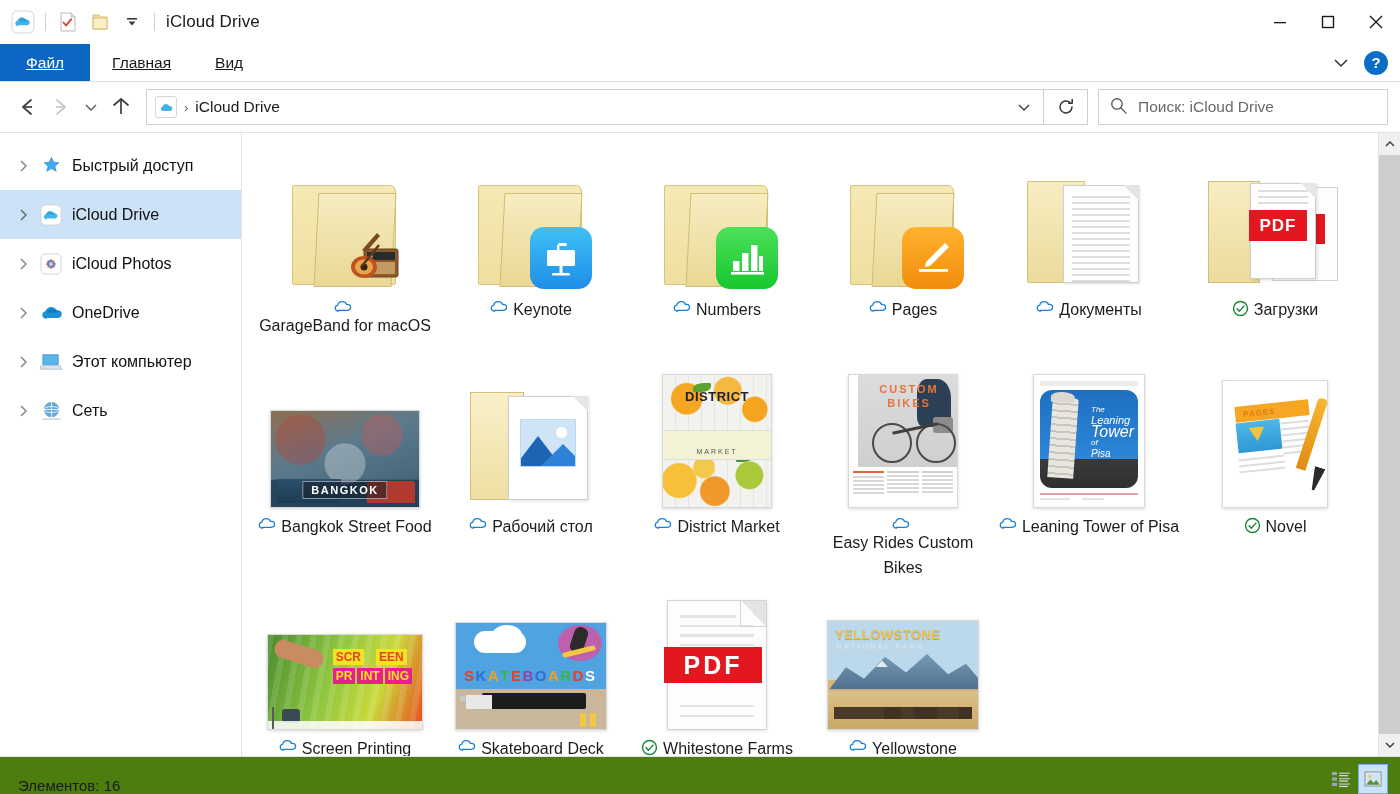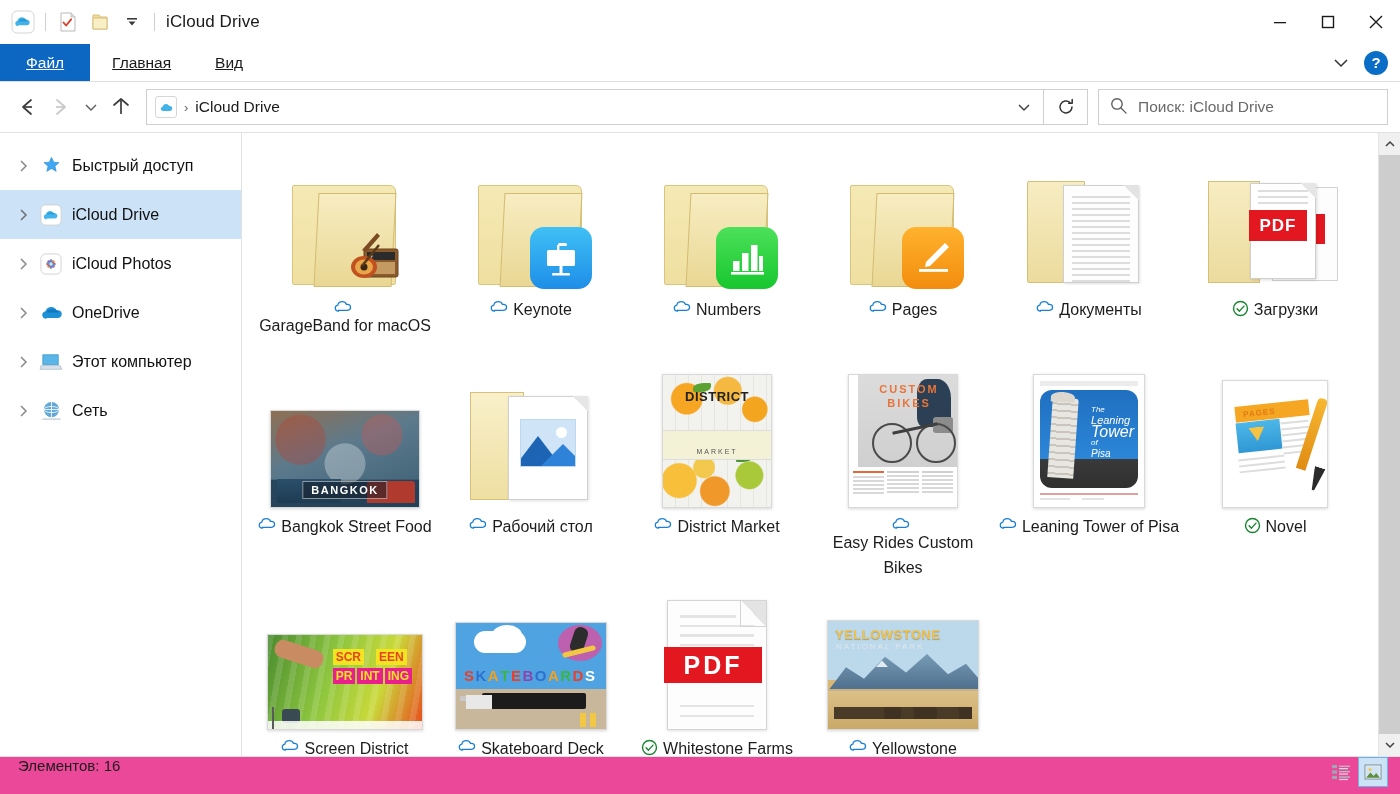--- a/index.html
+++ b/index.html
@@ -197,23 +197,23 @@
   }
   .sb-arrow {
     height: 22px; display: flex; align-items: center; justify-content: center;
     color: #505050; font-size: 10px; background: #f0f0f0;
   }
   .sb-thumb { flex: 1; background: #cdcdcd; margin: 0; }
 
   
   .statusbar {
     height: 38px; flex: 0 0 38px;
-    display: flex; align-items: flex-start;
+    display: flex; align-items: flex-end;
     border-top: 1px solid #e2e2e2;
-    background: #ec4899;
+    background: #4d7c0f;
     padding: 0 12px 0 18px;
   }
   .status-text { font-size: 15px; color: #1b1b1b; }
   .view-btns { margin-left: auto; display: flex; gap: 2px; }
   .view-btn {
     width: 30px; height: 30px;
     display: flex; align-items: center; justify-content: center;
   }
   .view-btn.active {
     background: #cce3f7; border: 1px solid #6fb2e8;
@@ -873,21 +873,21 @@
               <div style="position:absolute;left:0;right:0;bottom:0;height:8px;background:rgba(255,255,255,.85);"></div>
               <div style="position:absolute;left:4px;bottom:0;width:2px;height:22px;background:#5a5a5a;"></div>
             </div>
           </div>
           <div class="cap">
             <span class="status">
               <svg width="18" height="13" viewBox="0 0 20 14">
                   <path d="M5 12.2c-2 0-3.6-1.5-3.6-3.4C1.4 7.2 2.6 5.9 4.2 5.6 4.6 3.3 6.7 1.6 9.2 1.6c2.2 0 4 1.3 4.7 3.1.3-.1.7-.1 1-.1 1.9 0 3.5 1.5 3.5 3.3s-1.6 3.3-3.5 3.3H5z" fill="none" stroke="#1a7fd4" stroke-width="1.4"></path>
                 </svg>
             </span>
-            <span class="txt">Screen District</span>
+            <span class="txt">Screen Printing</span>
           </div>
         </div>
 
         <div class="cell row2">
           <div class="thumb" style="height:140px;">
             <div class="photo" style="width:152px;height:108px;background:linear-gradient(180deg,#4ea3e0 0 62%,#c8b79a 62%);">
               <div style="position:absolute;left:18px;top:8px;width:52px;height:22px;background:#fff;border-radius:14px;"></div>
               <div style="position:absolute;left:36px;top:2px;width:30px;height:20px;background:#fff;border-radius:50%;"></div>
               <div style="position:absolute;right:4px;top:2px;width:44px;height:36px;background:#d94fa0;border-radius:50%;opacity:.8;"></div>
               <div style="position:absolute;right:20px;top:4px;width:14px;height:26px;background:#2c2c2c;border-radius:6px;transform:rotate(18deg);"></div>

